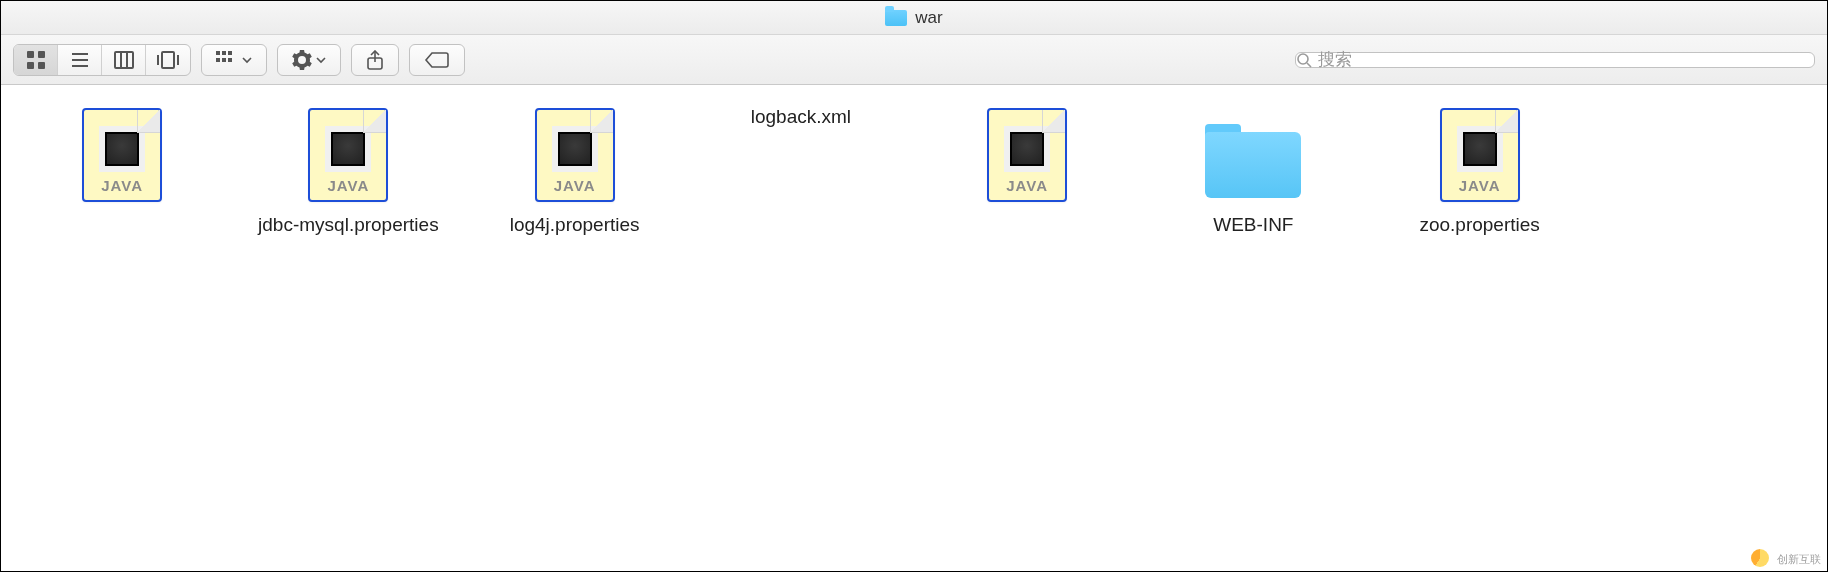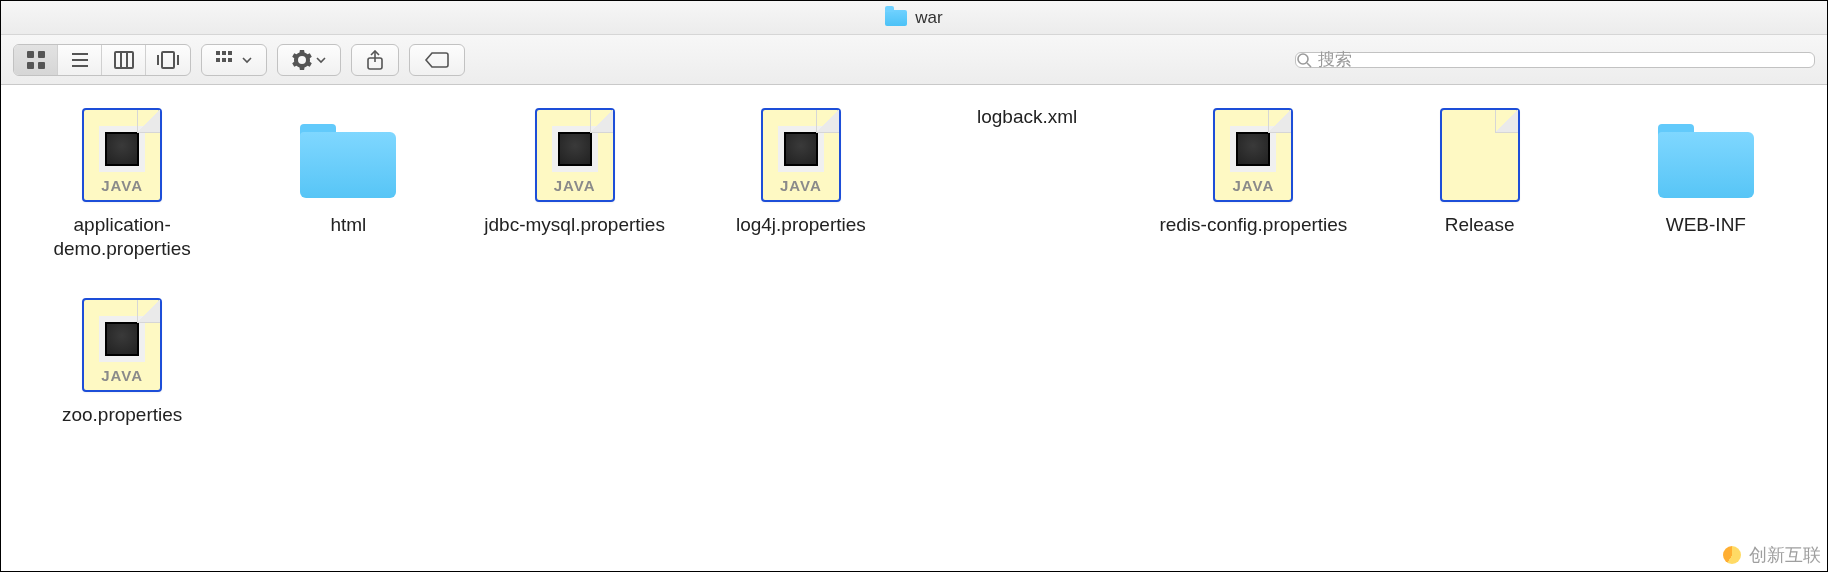--- a/index.html
+++ b/index.html
@@ -192,24 +192,24 @@
     position:absolute; top:8px; left:0;
     width:96px; height:66px;
     background: linear-gradient(#7fd7ff,#57c5f6);
     border-radius:4px 6px 6px 6px;
   }
 
   
   .watermark{
     position:absolute;
     right:6px; bottom:4px;
-    font-size:18px;
+    font-size:11px;
     color:#888;
     display:flex;
-    align-items:center;
+    align-items:flex-end;
     gap:8px;
     opacity:0.8;
   }
   .watermark .orb{
     width:18px;height:18px;border-radius:50%;
     background: conic-gradient(#ffd23f 0 210deg, #ff9b00 210deg 360deg);
     position:relative;
   }
 </style>
 </head>
@@ -303,30 +303,20 @@
 </div>
 
 <div class="content" id="content">
     <div class="item">
       <div class="icon-slot">
         <div class="doc java">
           <div class="center-sq"></div>
           <div class="badge">JAVA</div>
         </div>
       </div>
-      <div class="label">application-demo.properties</div>
-    </div>
-    <div class="item">
-      <div class="icon-slot">
-        <div class="folder">
-          <div class="back"></div>
-          <div class="front"></div>
-        </div>
-      </div>
-      <div class="label">html</div>
     </div>
     <div class="item">
       <div class="icon-slot">
         <div class="doc java">
           <div class="center-sq"></div>
           <div class="badge">JAVA</div>
         </div>
       </div>
       <div class="label">jdbc-mysql.properties</div>
     </div>
@@ -342,27 +332,20 @@
     <div class="item">
       <div class="label">logback.xml</div>
     </div>
     <div class="item">
       <div class="icon-slot">
         <div class="doc java">
           <div class="center-sq"></div>
           <div class="badge">JAVA</div>
         </div>
       </div>
-      <div class="label">redis-config.properties</div>
-    </div>
-    <div class="item">
-      <div class="icon-slot">
-        <div class="doc blank"></div>
-      </div>
-      <div class="label">Release</div>
     </div>
     <div class="item">
       <div class="icon-slot">
         <div class="folder">
           <div class="back"></div>
           <div class="front"></div>
         </div>
       </div>
       <div class="label">WEB-INF</div>
     </div>

